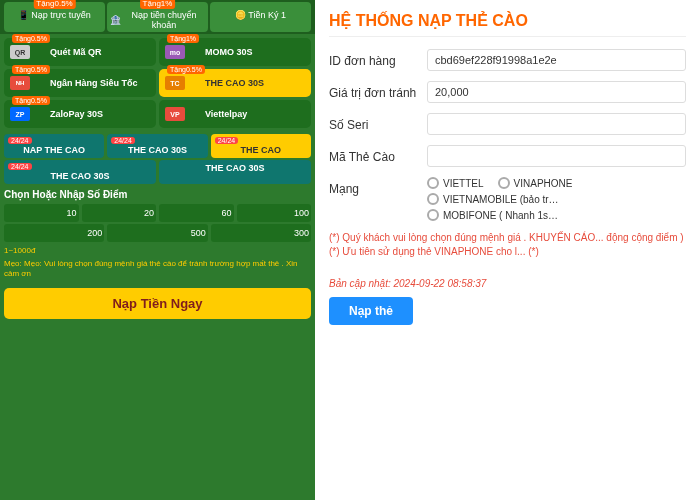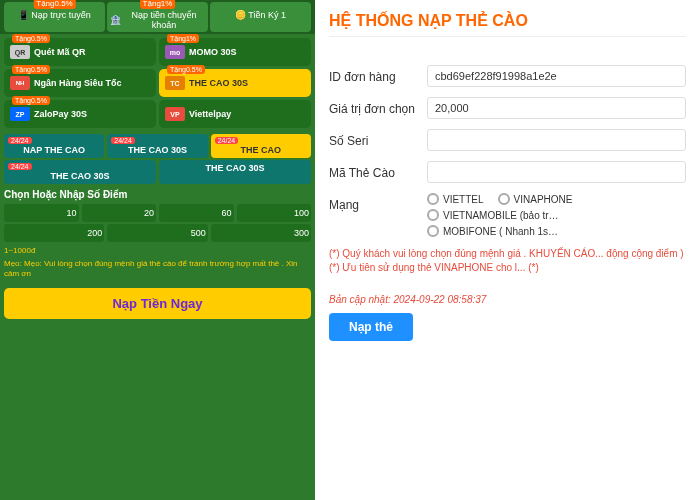--- a/index.html
+++ b/index.html
@@ -87,21 +87,21 @@
       grid-template-columns: 1fr 1fr;
       gap: 3px;
       padding: 4px;
     }
     .card-item {
       background: #1e6e1e;
       border-radius: 5px;
       padding: 3px 6px;
       display: flex;
       align-items: center;
-      gap: 4px;
+      gap: 20px;
       cursor: pointer;
       position: relative;
       min-height: 28px;
     }
     .card-item.highlighted {
       background: #ffcc00;
     }
     .card-badge {
       background: #ff6600;
       color: #fff;
@@ -220,21 +220,21 @@
     .warning-text {
       color: #fff;
       font-size: 8px;
       padding: 2px 4px 4px 4px;
       line-height: 1.3;
     }
     .warning-text span { color: #ffcc00; }
 
     .submit-btn {
       background: #ffcc00;
-      color: #6d28d9;
+      color: #7f1d1d;
       font-weight: bold;
       font-size: 13px;
       border: none;
       border-radius: 5px;
       margin: 4px;
       padding: 8px;
       cursor: pointer;
       text-align: center;
     }
 
@@ -242,21 +242,21 @@
     .right-panel {
       flex: 1;
       background: #fff;
       padding: 12px 14px;
       overflow-y: auto;
     }
     .right-title {
       color: #ff6600;
       font-size: 16px;
       font-weight: bold;
-      margin-bottom: 28px;
+      margin-bottom: 12px;
       border-bottom: 1px solid #eee;
       padding-bottom: 6px;
     }
 
     .form-row {
       display: flex;
       align-items: flex-start;
       margin-bottom: 10px;
       gap: 8px;
     }
@@ -443,21 +443,21 @@
 
 <div class="right-panel">
   <div class="right-title">HỆ THỐNG NẠP THẺ CÀO</div>
 
   <div class="form-row">
     <label class="form-label">ID đơn hàng</label>
     <input class="form-input" readonly="" value="cbd69ef228f91998a1e2e" style="">
   </div>
 
   <div class="form-row">
-    <label class="form-label">Giá trị đơn chọn</label>
+    <label class="form-label">Giá trị đơn tránh</label>
     <input class="form-input" value="20,000" style="">
   </div>
 
   <div class="form-row">
     <label class="form-label">Số Seri</label>
     <input class="form-input" style="">
   </div>
 
   <div class="form-row">
     <label class="form-label">Mã Thẻ Cào</label>

